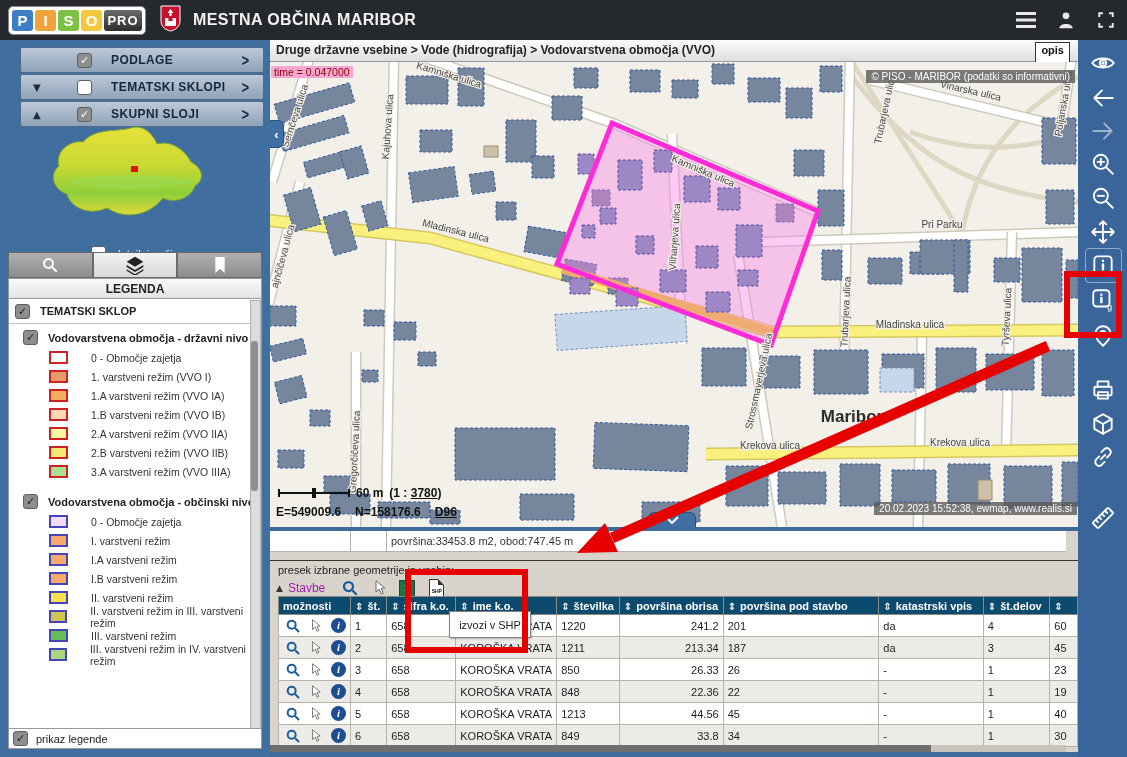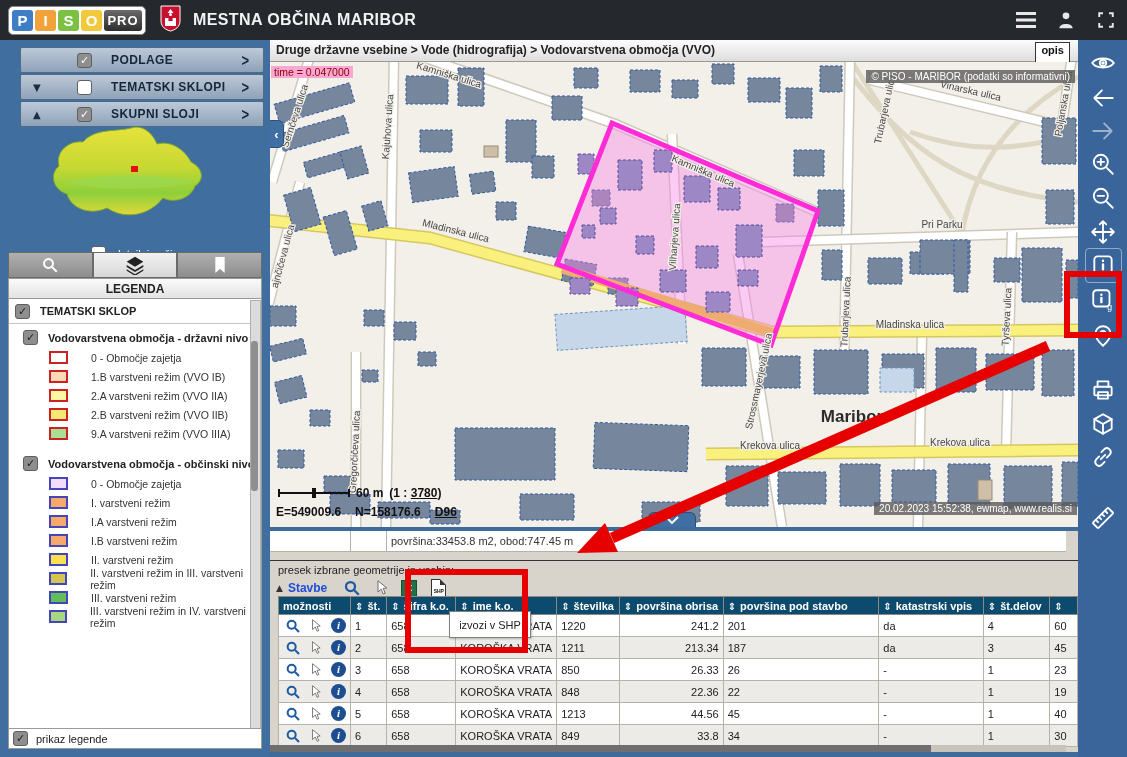--- a/index.html
+++ b/index.html
@@ -82,21 +82,21 @@
   
   .panel{position:absolute;left:270px;top:531px;width:808px;height:221px;background:#d8d4cc;overflow:hidden;}
   .prow{position:absolute;left:0;top:0;width:796px;height:20px;background:#fff;border-bottom:1px solid #b5b2aa;display:flex;}
   .prow .c1{width:80px;border-right:1px solid #b5b2aa;}
   .prow .c2{width:35px;border-right:1px solid #b5b2aa;}
   .prow .c3{flex:1;font-size:11px;color:#333;padding:4px 0 0 4px;}
   .hrline{position:absolute;left:0;top:29px;width:808px;border-top:1px solid #333;}
   .presek{position:absolute;left:8px;top:33px;font-size:11px;color:#222;}
   .grp{position:absolute;left:6px;top:49px;display:flex;align-items:center;height:16px;}
   .grp .gtri{font-size:9px;color:#333;font-family:"DejaVu Sans",sans-serif;}
-  .grp .gname{font-weight:bold;font-size:12px;color:#1d4ed8;margin-left:5px;}
+  .grp .gname{font-weight:normal;font-size:12px;color:#a21caf;margin-left:5px;}
   .grp .gi{margin-left:14px;display:flex;align-items:center;cursor:pointer;}
   .dtable{position:absolute;left:8px;top:65px;border-collapse:collapse;table-layout:fixed;}
   .dtable th{background:#0c4a6e;color:#fff;font-weight:bold;font-size:11px;text-align:left;padding:1px 4px;height:15px;border:1px solid #8a8984;white-space:nowrap;overflow:hidden;}
   .dtable td{background:#fff;font-size:11px;color:#222;padding:2px 4px;height:17px;border:1px solid #b5b2aa;white-space:nowrap;overflow:hidden;}
   .dtable tr.alt td{background:#edebe7;}
   .dtable .num{text-align:right;}
   .sort{font-family:"DejaVu Sans",sans-serif;font-size:10px;margin-right:4px;}
   .micons{display:flex;align-items:center;gap:9px;padding-left:2px;}
   .iinfo{width:15px;height:15px;border-radius:50%;background:#1d4e91;color:#fff;font-family:"Liberation Serif",serif;font-style:italic;font-weight:bold;font-size:11px;line-height:15px;text-align:center;display:inline-block;}
   .hscroll{position:absolute;left:0;top:214px;width:796px;height:7px;background:#c8c3bb;}
@@ -232,34 +232,42 @@
 
       <div class="leg-group">
         <span class="cb">✓</span>
         <span>Vodovarstvena območja - državni nivo</span>
       </div>
       <div class="leg-item">
           <span class="sw" style="background-color: rgb(255, 255, 255); border-color: rgb(204, 34, 34);"></span>
           <span>0 - Območje zajetja</span>
         </div>
       <div class="leg-item">
+          <span class="sw" style="background-color: rgb(232, 154, 103); border-color: rgb(204, 34, 34);"></span>
+          <span>1. varstveni režim (VVO I)</span>
+        </div>
+      <div class="leg-item">
+          <span class="sw" style="background-color: rgb(242, 173, 99); border-color: rgb(204, 34, 34);"></span>
+          <span>1.A varstveni režim (VVO IA)</span>
+        </div>
+      <div class="leg-item">
           <span class="sw" style="background-color: rgb(251, 217, 182); border-color: rgb(204, 34, 34);"></span>
           <span>1.B varstveni režim (VVO IB)</span>
         </div>
       <div class="leg-item">
           <span class="sw" style="background-color: rgb(253, 246, 163); border-color: rgb(204, 34, 34);"></span>
           <span>2.A varstveni režim (VVO IIA)</span>
         </div>
       <div class="leg-item">
           <span class="sw" style="background-color: rgb(243, 232, 113); border-color: rgb(204, 34, 34);"></span>
           <span>2.B varstveni režim (VVO IIB)</span>
         </div>
       <div class="leg-item">
           <span class="sw" style="background-color: rgb(167, 223, 148); border-color: rgb(204, 34, 34);"></span>
-          <span>9.A varstveni režim (VVO IIIA)</span>
+          <span>3.A varstveni režim (VVO IIIA)</span>
         </div>
 
       <div class="leg-group" style="padding-top:12px">
         <span class="cb">✓</span>
         <span>Vodovarstvena območja - občinski nivo</span>
       </div>
       <div class="leg-item">
           <span class="sw sw2" style="background-color: rgb(242, 220, 250); border-color: rgb(68, 68, 187);"></span>
           <span>0 - Območje zajetja</span>
         </div>

